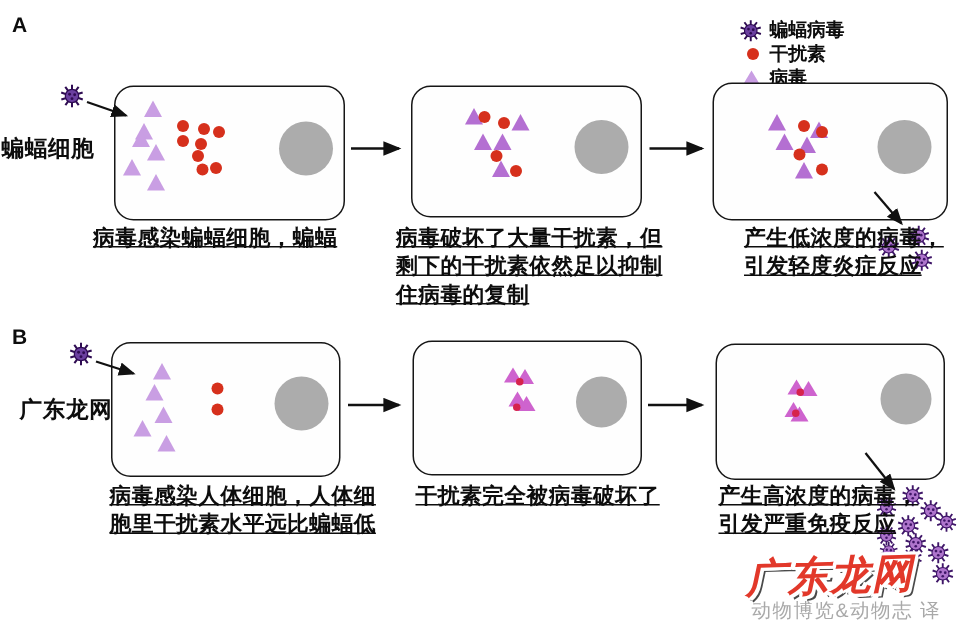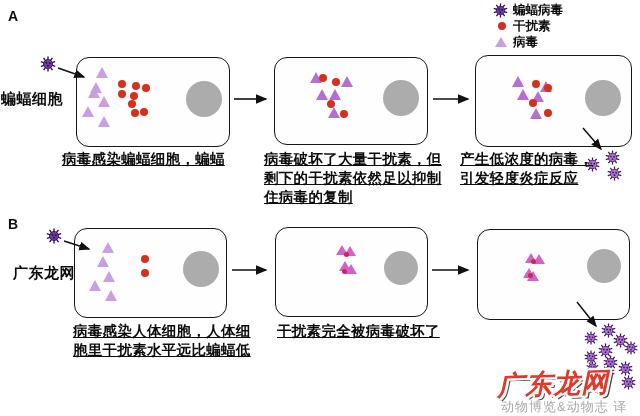--- a/index.html
+++ b/index.html
@@ -7,21 +7,21 @@
           font-family:"Liberation Sans","DejaVu Sans",sans-serif;color:#0d0d0d;}
   .panel-letter{position:absolute;font-size:14px;font-weight:800;}
   .side-label{position:absolute;font-size:15px;font-weight:700;letter-spacing:0.5px;}
   .caption{position:absolute;font-size:14.5px;font-weight:700;line-height:19px;letter-spacing:0.3px;white-space:nowrap;text-decoration:underline;}
   .cell{position:absolute;background:#fefefe;border:1.8px solid #161616;border-radius:13px;box-sizing:border-box;}
   .nucleus{position:absolute;border-radius:50%;background:#acacac;}
   .tri{position:absolute;width:0;height:0;border-left:6px solid transparent;border-right:6px solid transparent;}
   .dot{position:absolute;width:8px;height:8px;border-radius:50%;}
   .speck{position:absolute;width:5px;height:5px;border-radius:50%;}
   .star{position:absolute;line-height:0;}
-  .legend{position:absolute;left:493px;top:2px;text-align:right;}
+  .legend{position:absolute;left:493px;top:12px;text-align:right;}
   .legend-row{display:flex;align-items:center;gap:5px;height:16px;}
   .legend-icon{width:15px;height:15px;display:inline-flex;align-items:center;justify-content:center;line-height:0;}
   .legend-label{font-size:12.5px;font-weight:700;}
   .legend-dot{width:8px;height:8px;border-radius:50%;margin-left:3px;}
   .legend-tri{width:0;height:0;border-left:6px solid transparent;border-right:6px solid transparent;margin-left:1px;}
   .overlay{position:absolute;left:0;top:0;pointer-events:none;}
   .wm-main{position:absolute;left:497px;top:366px;font-size:27px;font-weight:800;font-style:italic;
            letter-spacing:1px;transform:rotate(-2deg);white-space:nowrap;
            text-shadow:-2px -2px 0 #fff,2px -2px 0 #fff,-2px 2px 0 #fff,2px 2px 0 #fff,
                        -2px 0 0 #fff,2px 0 0 #fff,0 -2px 0 #fff,0 2px 0 #fff,3px 3px 0 #4a4a4a;}
@@ -419,27 +419,31 @@
   </svg>
 
   <div class="caption" style="left:62px;top:150px">
     <div>病毒感染蝙蝠细胞，蝙蝠</div>
   </div>
   <div class="caption" style="left:264px;top:150px">
     <div>病毒破坏了大量干扰素，但</div>
     <div>剩下的干扰素依然足以抑制</div>
     <div>住病毒的复制</div>
   </div>
-  <div class="caption" style="left:460px;top:150px">
+  <div class="caption" style="left:496px;top:150px">
     <div>产生低浓度的病毒，</div>
     <div>引发轻度炎症反应</div>
   </div>
   <div class="caption" style="left:73px;top:322px">
     <div>病毒感染人体细胞，人体细</div>
     <div>胞里干扰素水平远比蝙蝠低</div>
   </div>
   <div class="caption" style="left:277px;top:322px">
     <div>干扰素完全被病毒破坏了</div>
   </div>
+  <div class="caption" style="left:479px;top:322px">
+    <div>产生高浓度的病毒，</div>
+    <div>引发严重免疫反应</div>
+  </div>
 
   <div class="wm-main" style="color: rgb(226, 56, 42);">广东龙网</div>
   <div class="wm-sub">动物博览&amp;动物志 译</div>
 </div>
 
 </body></html>

